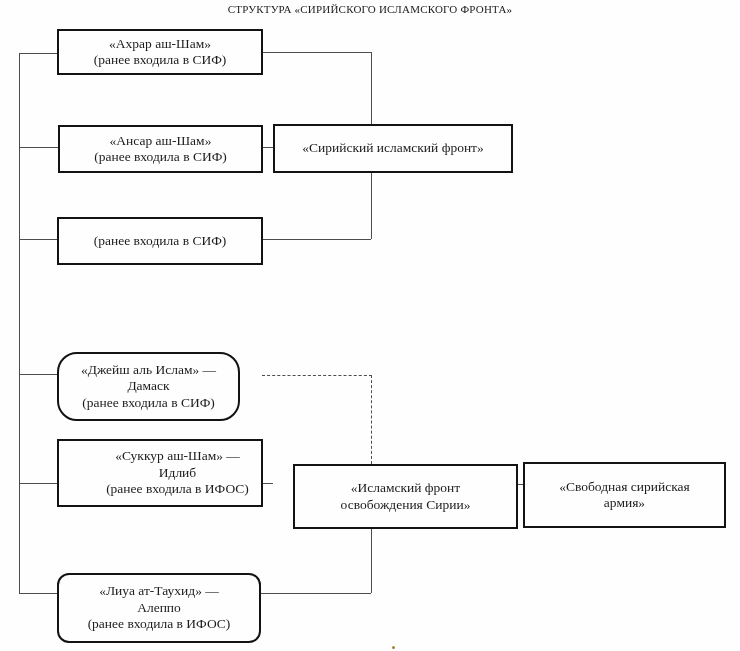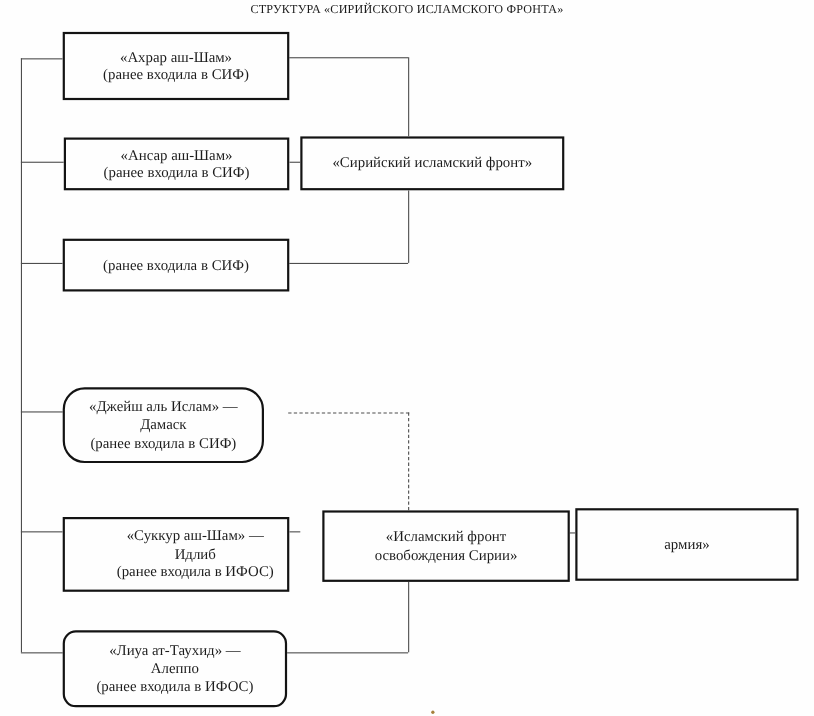--- a/index.html
+++ b/index.html
@@ -49,26 +49,26 @@
   }
   .hdash { height: 0; border-top: 1px dashed var(--line, #4d4d4d); }
   .vdash { width: 0; border-left: 1px dashed var(--line, #4d4d4d); }
   .dot {
     position: absolute;
     width: 3px; height: 3px;
     border-radius: 50%;
     background: var(--dot, #a5803c);
   }
   
-  .b-ahrar  { left: 57px;  top: 29px;  width: 206px; height: 62px; }
+  .b-ahrar  { left: 57px;  top: 29px;  width: 206px; height: 46px; }
   .b-ansar  { left: 58px;  top: 125px; width: 205px; height: 48px; }
   .b-sif    { left: 273px; top: 124px; width: 240px; height: 49px; }
   .b-liwa   { left: 57px;  top: 217px; width: 206px; height: 48px; }
   .b-jaish  { left: 57px;  top: 352px; width: 183px; height: 69px; border-radius: 20px; }
-  .b-suqqur { left: 57px;  top: 470px; width: 206px; height: 68px; padding-left: 35px; }
+  .b-suqqur { left: 57px;  top: 439px; width: 206px; height: 68px; padding-left: 35px; }
   .b-ifos   { left: 273px; top: 464px; width: 225px; height: 65px; margin-left: 20px; }
   .b-ssa    { left: 523px; top: 462px; width: 203px; height: 66px; }
   .b-tawhid { left: 57px;  top: 573px; width: 204px; height: 70px; border-radius: 12px; }
 </style>
 </head>
 <body>
 
 <div class="canvas">
 
   <div class="title">СТРУКТУРА «СИРИЙСКОГО ИСЛАМСКОГО ФРОНТА»</div>
@@ -124,20 +124,21 @@
     <div class="ln">Идлиб</div>
     <div class="ln">(ранее входила в ИФОС)</div>
   </div>
 
   <div class="box b-ifos">
     <div class="ln">«Исламский фронт</div>
     <div class="ln">освобождения Сирии»</div>
   </div>
 
   <div class="box b-ssa">
+    <div class="ln">«Свободная сирийская</div>
     <div class="ln">армия»</div>
   </div>
 
   <div class="box b-tawhid">
     <div class="ln">«Лиуа ат-Таухид» —</div>
     <div class="ln">Алеппо</div>
     <div class="ln">(ранее входила в ИФОС)</div>
   </div>
 
   <div class="dot" style="left:392px; top:646px;"></div>

